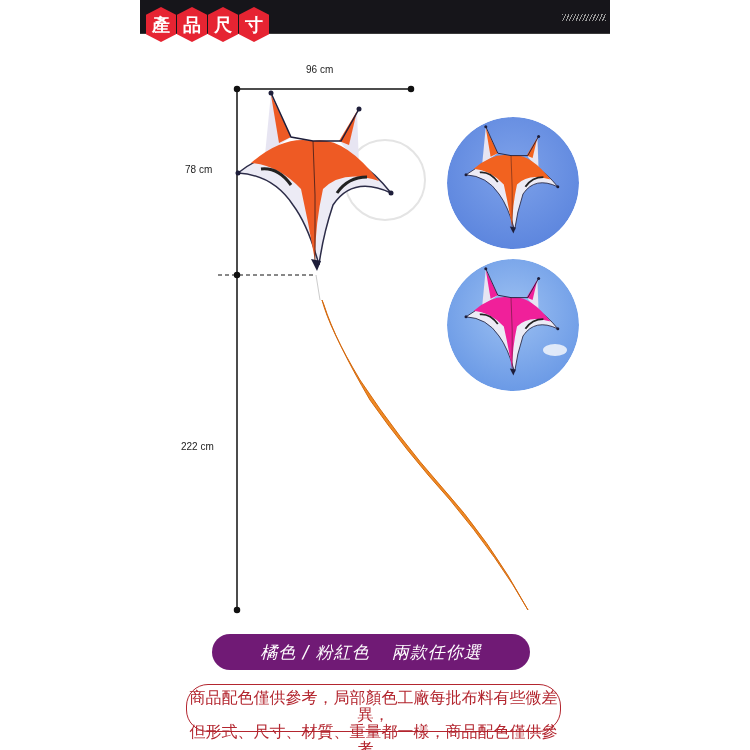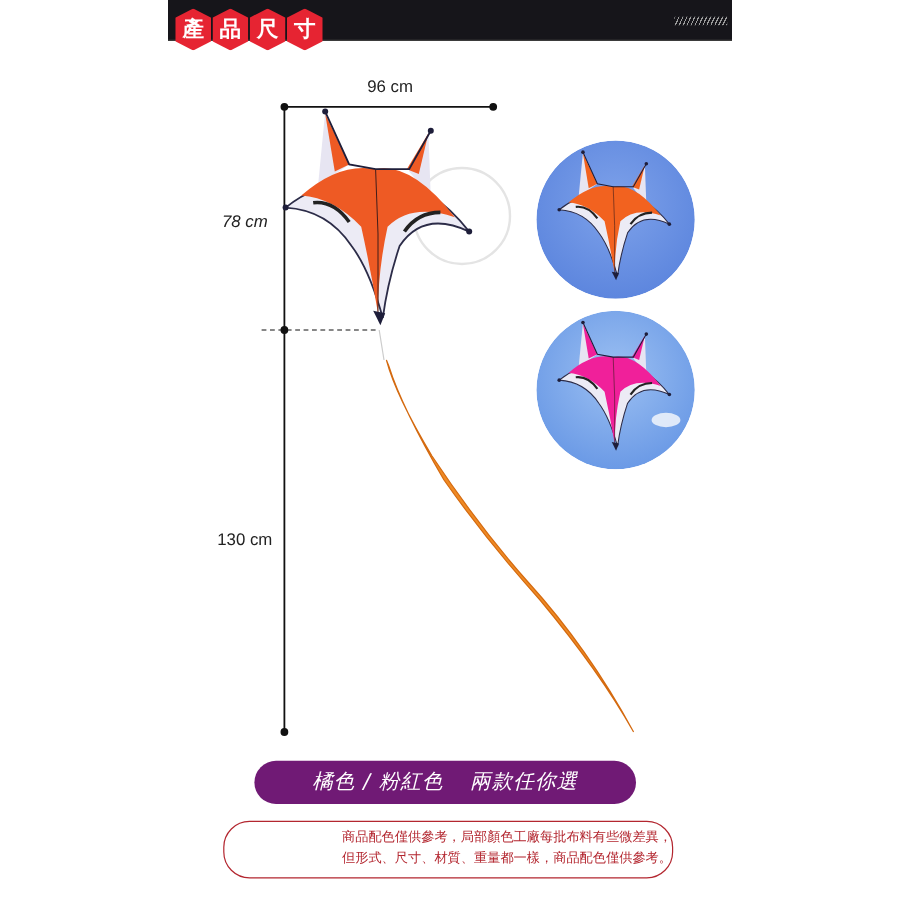--- a/index.html
+++ b/index.html
@@ -6,29 +6,29 @@
     body { width: 750px; height: 750px; position: relative; overflow: hidden;
       font-family: "DejaVu Sans", "Liberation Sans", sans-serif; }
     .header-bar { position: absolute; left: 140px; top: 0; width: 470px; height: 33px;
       background: #16151a; border-bottom: 1px solid #3a3a3a; }
     .hatch { position: absolute; right: 4px; top: 14px; width: 44px; height: 7px;
       background: repeating-linear-gradient(115deg, #9a9a9a 0 1px, transparent 1px 3px); }
     .hex-row { position: absolute; left: 146px; top: 7px; display: flex; gap: 1px; }
     .hex { width: 30px; height: 35px; background: #e62432;
       clip-path: polygon(50% 0, 100% 22%, 100% 78%, 50% 100%, 0 78%, 0 22%);
       color: #fff; font-size: 18px; line-height: 35px; text-align: center; font-weight: bold; }
-    .dim-label { position: absolute; font-family: "Liberation Sans", sans-serif; font-size: 14px; color: #222; }
+    .dim-label { position: absolute; font-family: "Liberation Sans", sans-serif; font-size: 10px; color: #222; }
     .art { position: absolute; left: 0; top: 0; width: 750px; height: 750px; }
     .banner { position: absolute; left: 212px; top: 634px; width: 318px; height: 36px;
       background: #701a75; border-radius: 18px; color: #fff; text-align: center;
       font-size: 17px; line-height: 36px; font-style: italic; letter-spacing: 1px; }
     .banner .gap { display: inline-block; width: 22px; }
     .notice { position: absolute; left: 186px; top: 684px; width: 373px; height: 42px;
       border: 1.5px solid #b3262f; border-radius: 22px; color: #b3262f;
-      font-size: 11px; line-height: 17px; text-align: right; padding-top: 4px; box-sizing: content-box; }
+      font-size: 16px; line-height: 17px; text-align: center; padding-top: 4px; box-sizing: content-box; }
   </style>
 </head>
 <body>
 
 <div class="header-bar">
   <div class="hatch"></div>
 </div>
 <div class="hex-row">
   <div class="hex">產</div>
   <div class="hex">品</div>
@@ -107,22 +107,22 @@
     <circle cx="513" cy="325" r="66" fill="url(#sky2)"></circle>
     <ellipse cx="555" cy="350" rx="12" ry="6" fill="#f2f6fc" opacity="0.85"></ellipse>
     <g transform="translate(511,312) scale(0.6)">
         <use href="#fox" style="fill:#f0209a"></use>
       </g>
   </g>
 </svg>
 <style>.fc { fill: inherit; }</style>
 
 <div class="dim-label" style="left:306px; top:64px;">96 cm</div>
-<div class="dim-label" style="left:185px; top:176px;font-style:italic;">78 cm</div>
-<div class="dim-label" style="left:181px; top:441px;">130 cm</div>
+<div class="dim-label" style="left:185px; top:164px;">78 cm</div>
+<div class="dim-label" style="left:181px; top:441px;">222 cm</div>
 
 <div class="banner">
   <span>橘色</span>
   <span>/</span>
   <span>粉紅色</span><span class="gap"></span><span>兩款任你選</span>
 </div>
 
 <div class="notice">
   <div>商品配色僅供參考，局部顏色工廠每批布料有些微差異，</div>
   <div>但形式、尺寸、材質、重量都一樣，商品配色僅供參考。</div>

